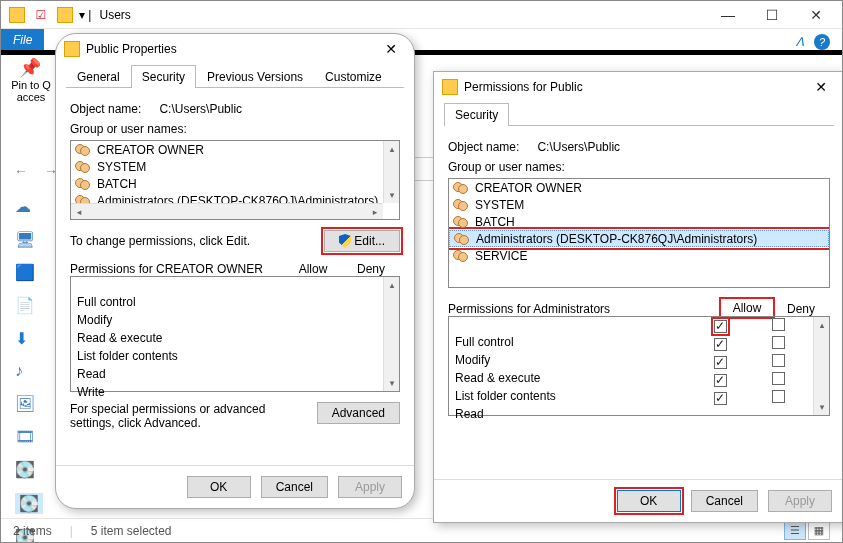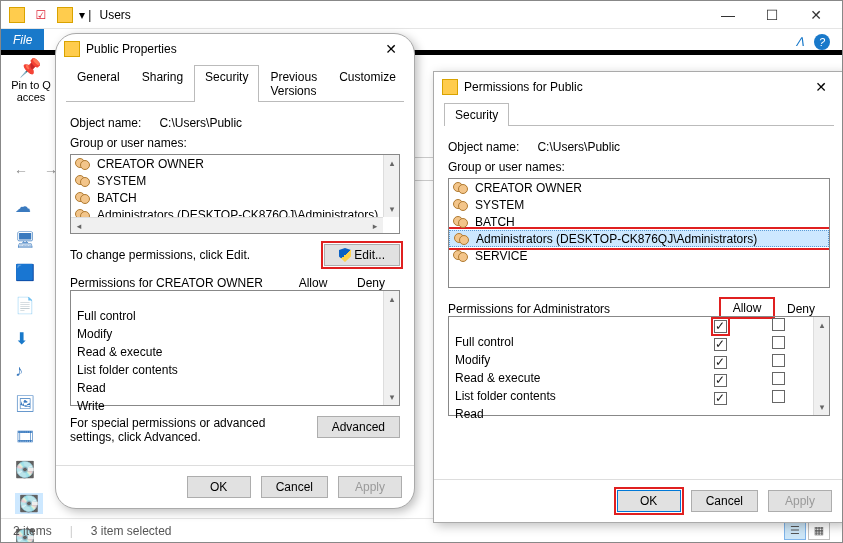--- a/index.html
+++ b/index.html
@@ -200,36 +200,35 @@
   <span>🖼</span>
   <span>🎞</span>
   <span>💽</span>
   <span style="background:#cde8ff;padding:1px 4px;">💽</span>
   <span>💽</span>
 </div>
 
 <div class="statusbar">
   <span>2 items</span>
   <span style="color:#ccc;">|</span>
-  <span>3 item selected</span>
+  <span>5 item selected</span>
   <div class="view-toggle">
     <div class="active">☰</div>
     <div>▦</div>
   </div>
 </div>
 
 <div class="dialog" style="left:54px; top:32px; width:360px; height:476px;border-radius:21px;">
   <div class="dlg-titlebar">
     <span class="folder-icon"></span>
     <span>Public Properties</span>
     <div class="dlg-close">✕</div>
   </div>
   <div class="tabstrip" id="props-tabs">
       <div class="tab">General</div>
-      <div class="tab">Sharing</div>
       <div class="tab active">Security</div>
       <div class="tab">Previous Versions</div>
       <div class="tab">Customize</div>
     </div>
   <div class="dlg-body">
     <div style="display:flex; gap:18px; margin-top:4px;">
       <span>Object name:</span>
       <span>C:\Users\Public</span>
     </div>
     <div class="label">Group or user names:</div>

